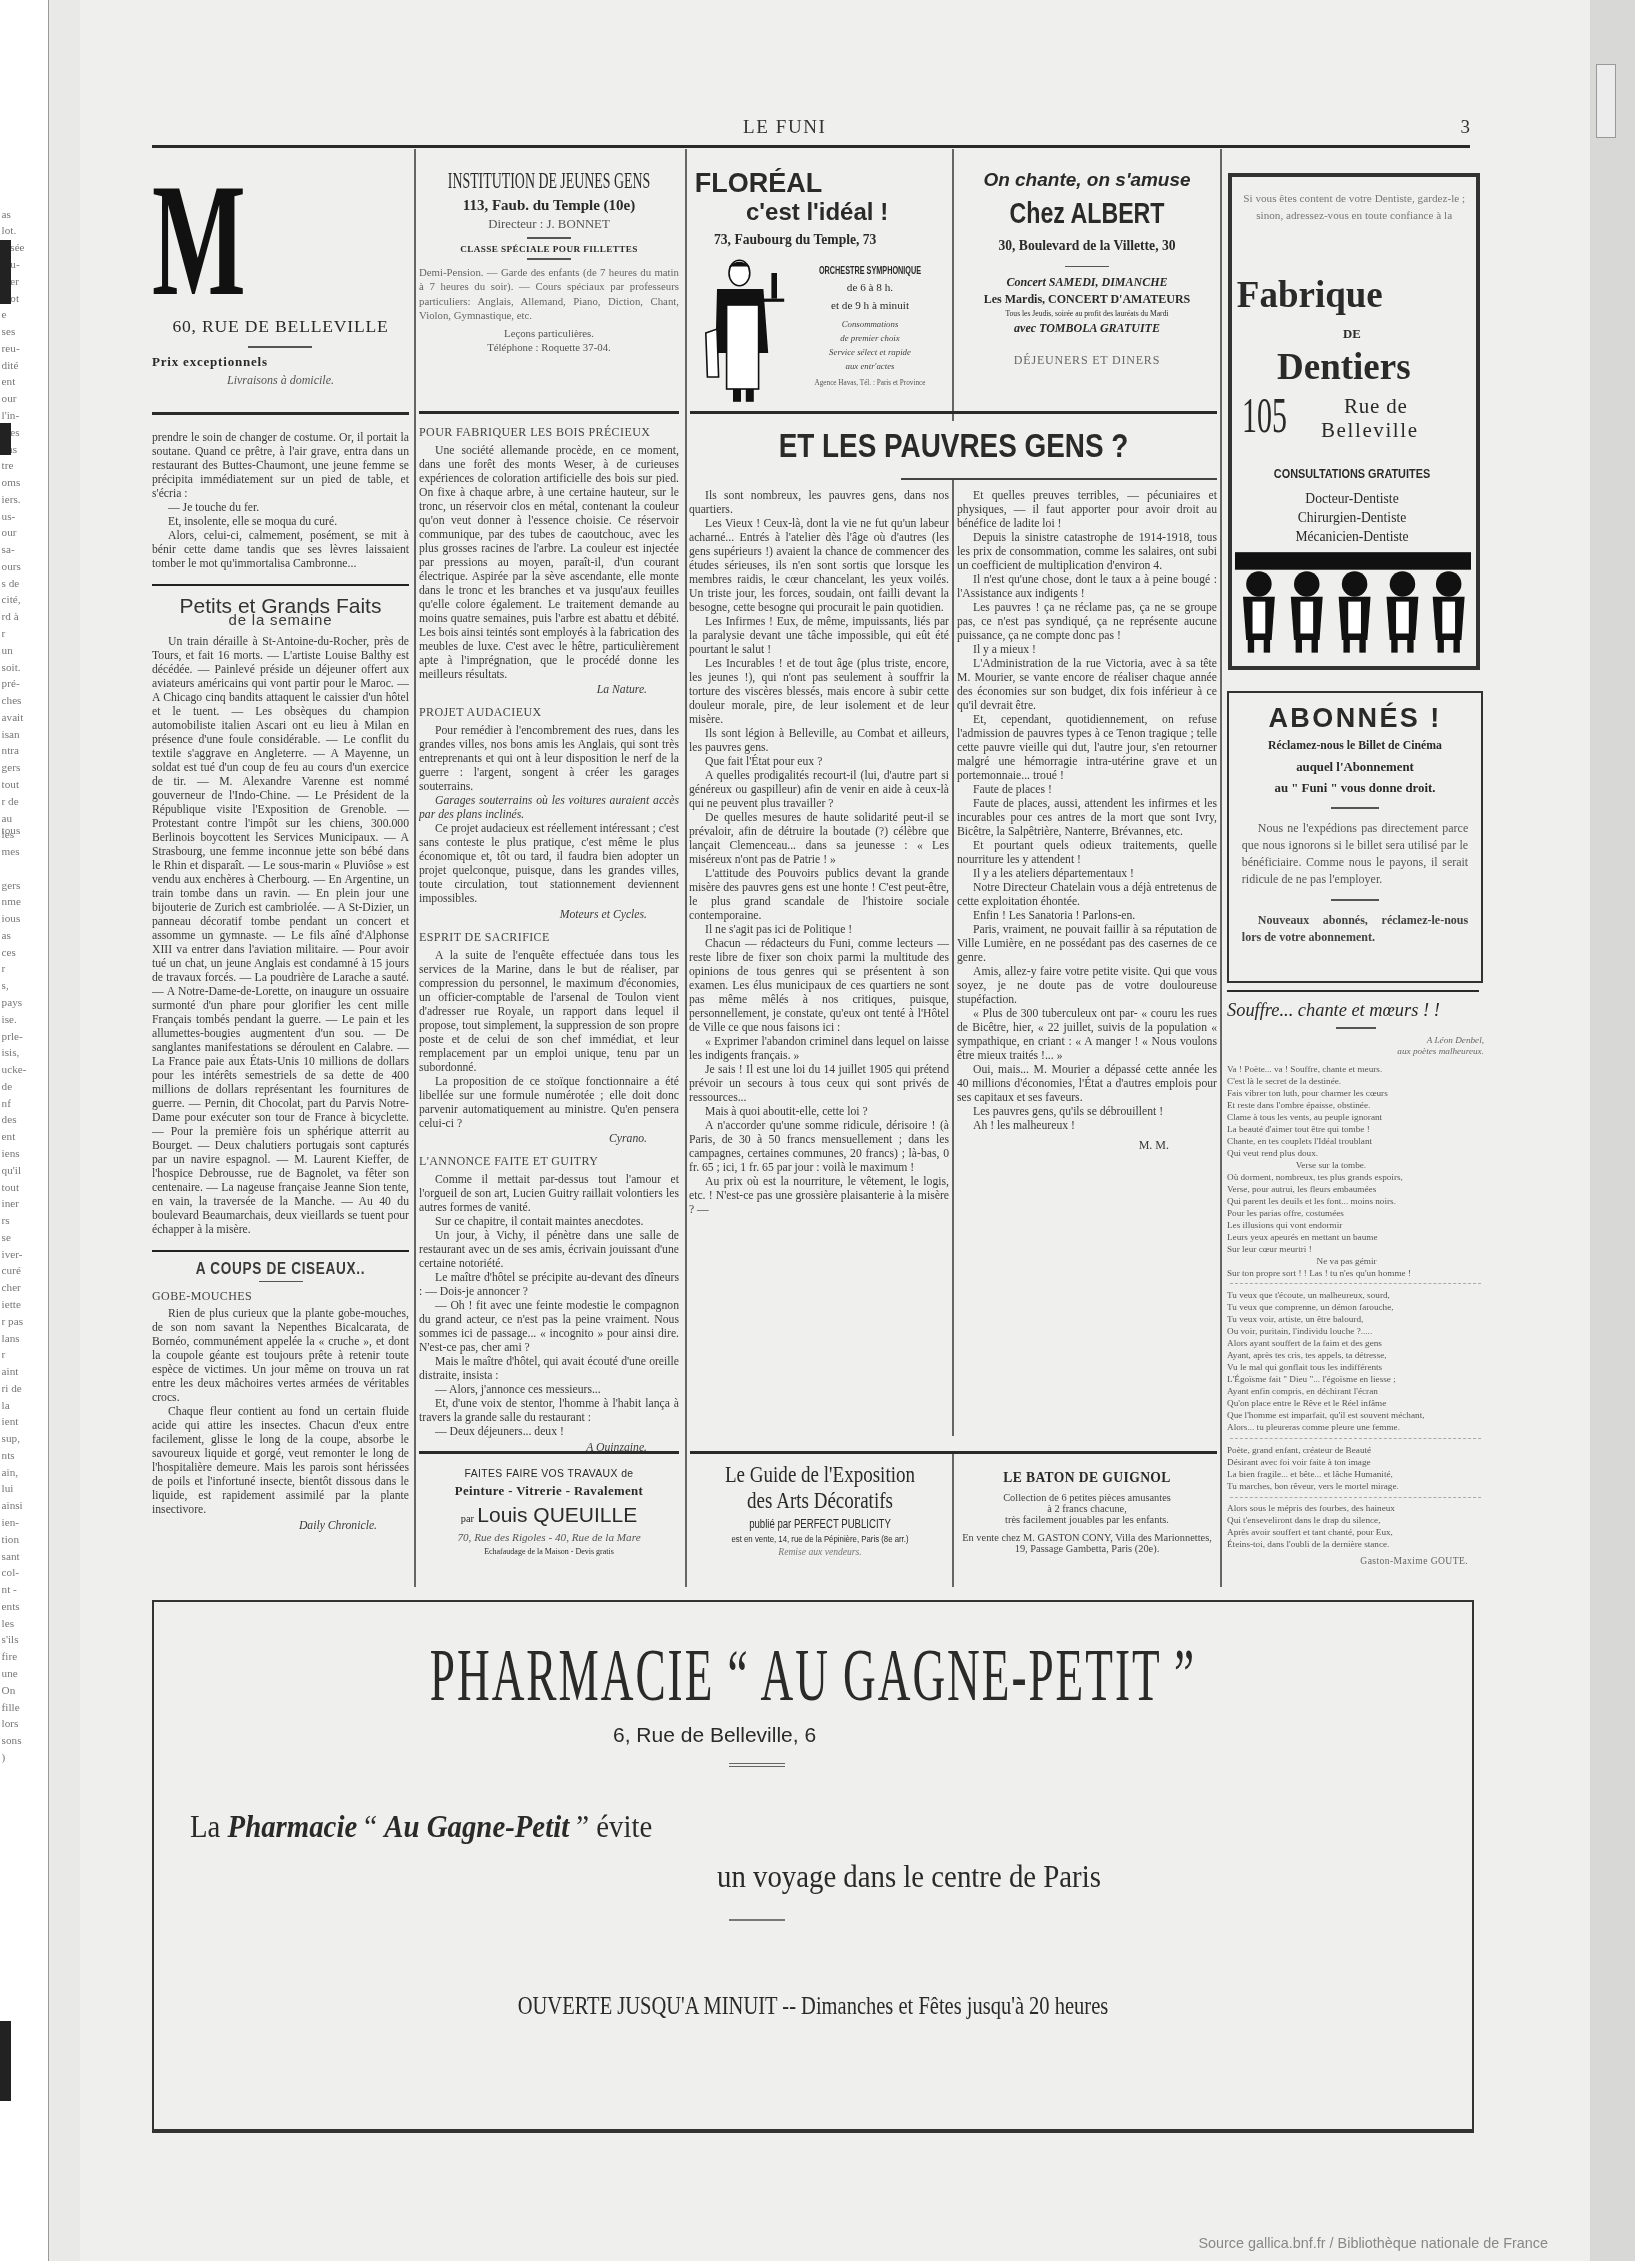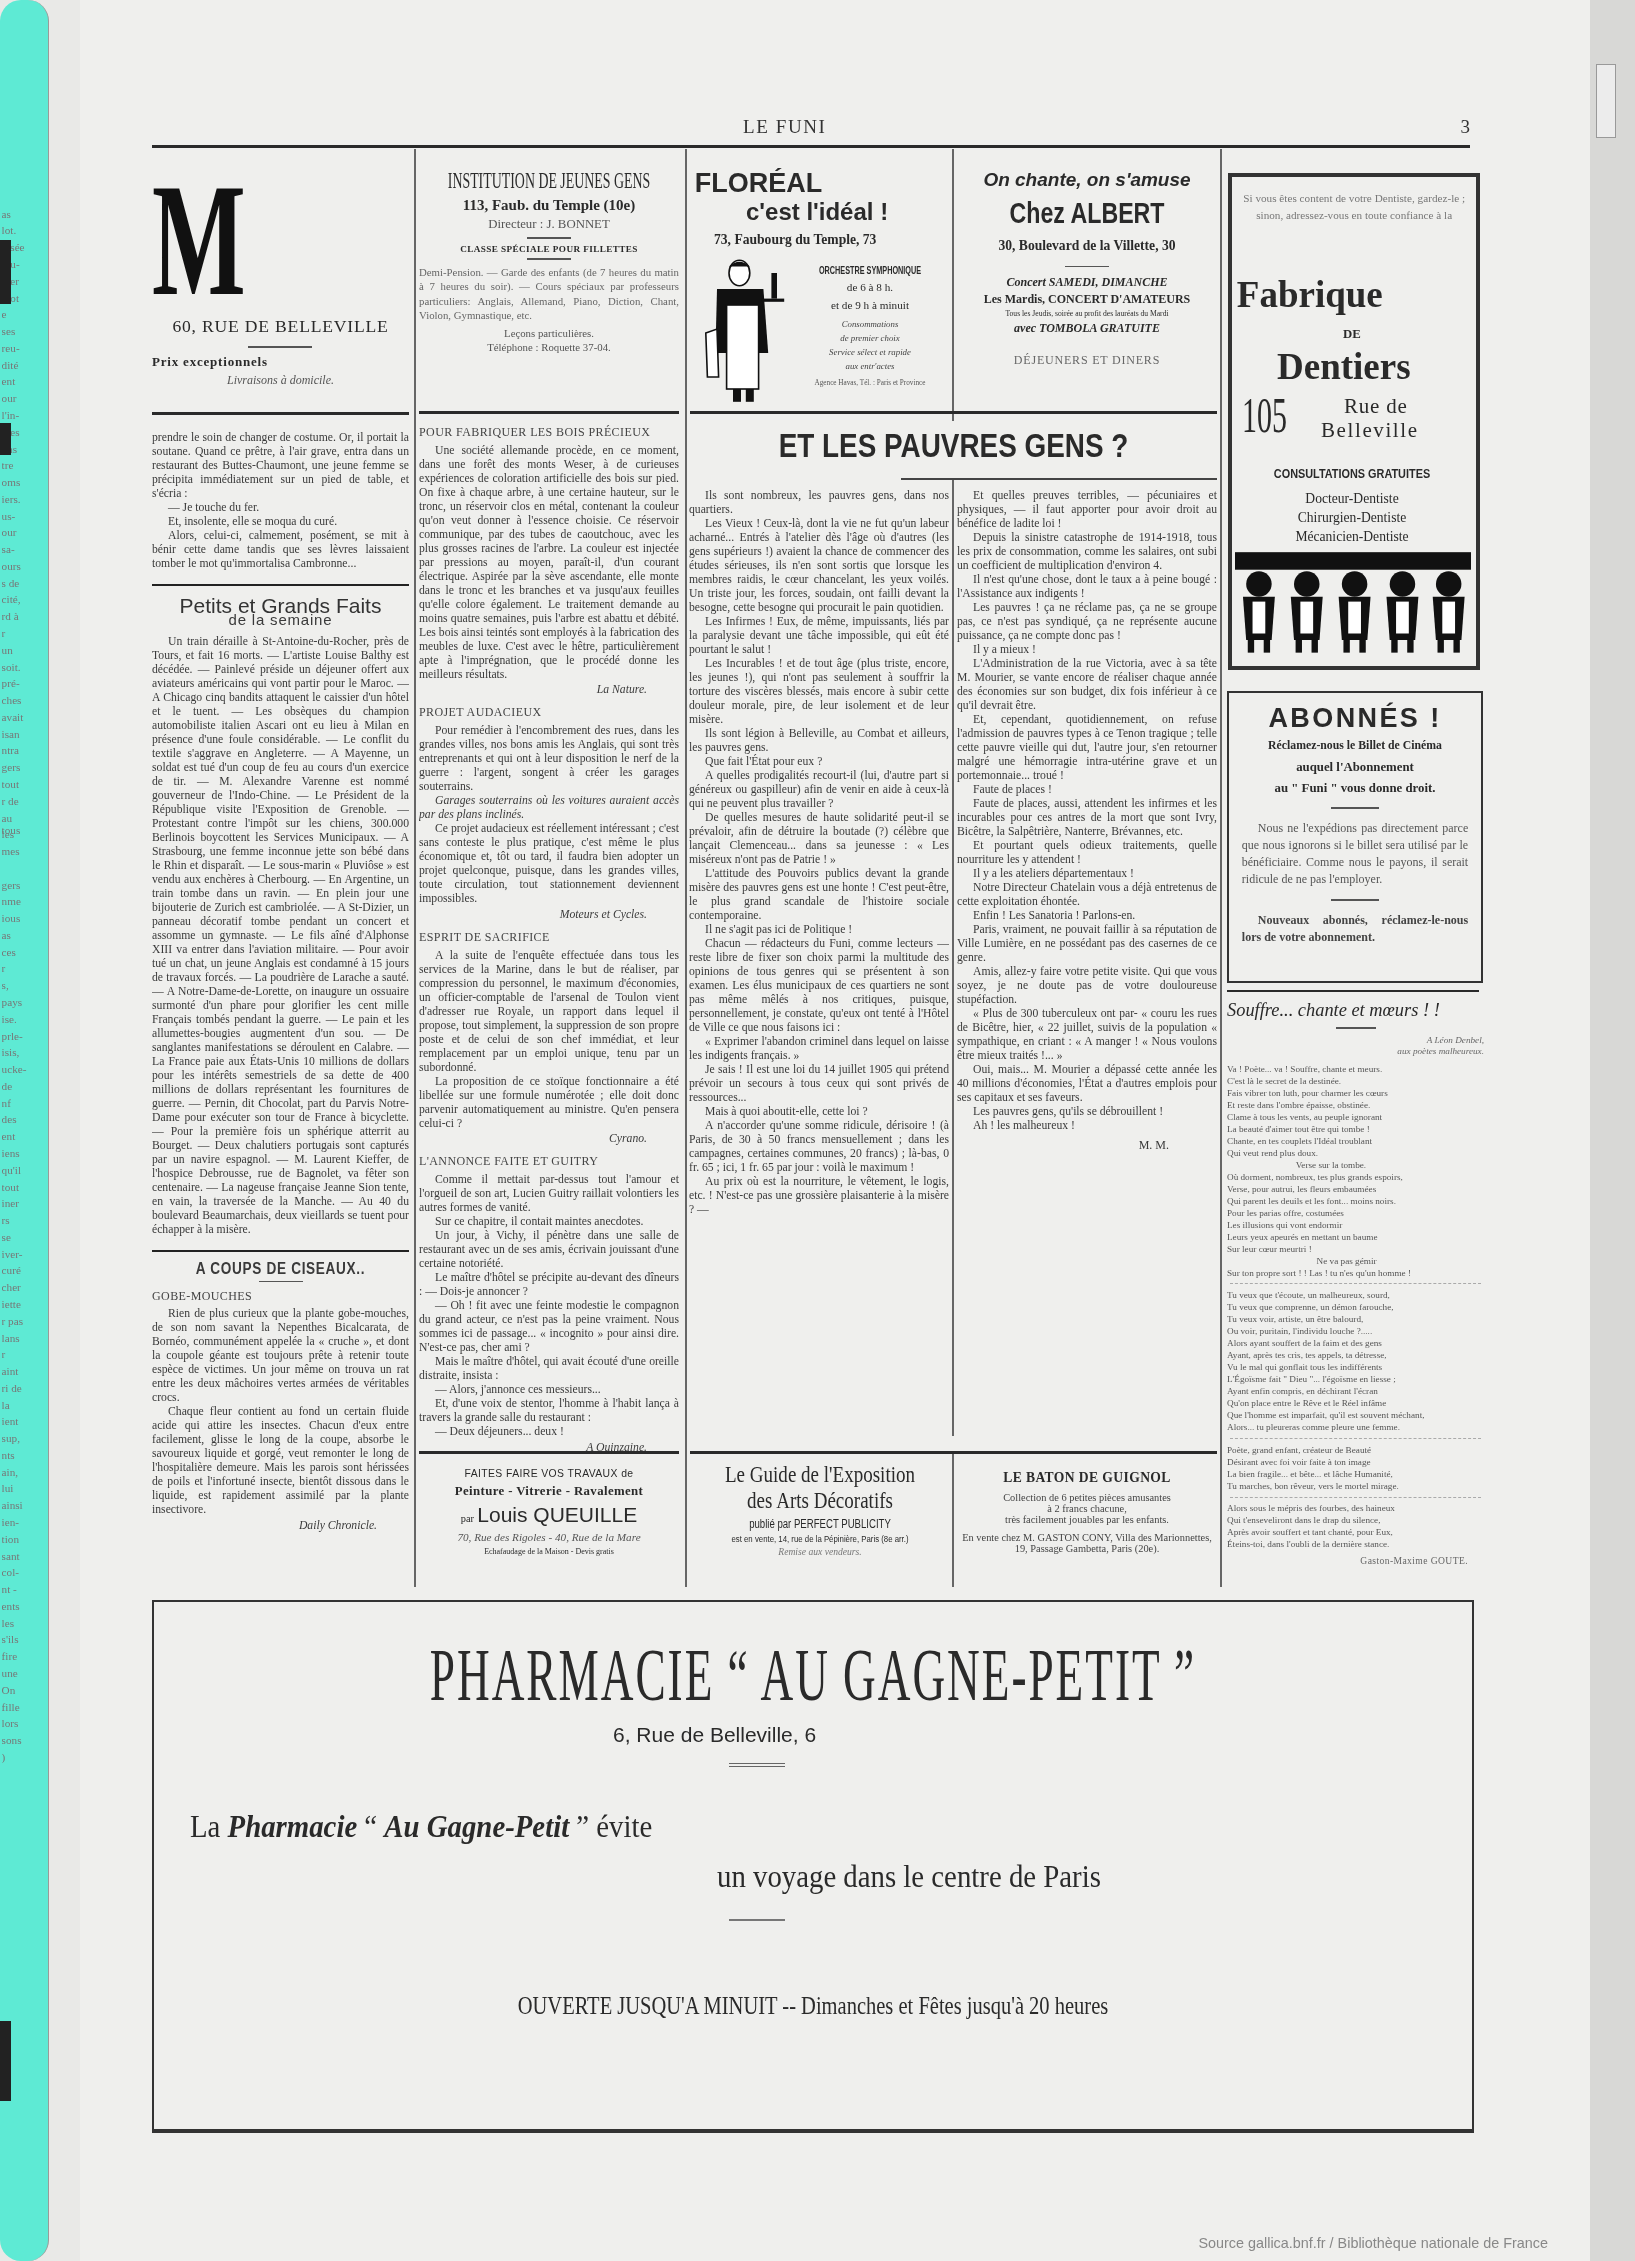--- a/index.html
+++ b/index.html
@@ -1,17 +1,17 @@
 <!DOCTYPE html>
 <html style="font-size:12.8px"><head>
 <meta charset="utf-8">
 <style>
   html,body{margin:0;padding:0;}
   body{width:1636px;height:2261px;background:#e9e9e7;position:relative;overflow:hidden;font-family:"Liberation Serif","DejaVu Serif",serif;color:#2a2a2a;}
-  .leftstrip{position:absolute;left:0;top:0;width:48px;height:2261px;background:#5eead4;border-right:1.6px solid #9a9a98;border-radius:21px;}
+  .leftstrip{position:absolute;left:0;top:0;width:48px;height:2261px;background:#ffffff;border-right:1.6px solid #9a9a98;}
   .leftstrip .frag{position:absolute;left:1.6px;font-size:11.2px;color:#777;line-height:13.6px;width:40px;overflow:hidden;white-space:nowrap;}
   .leftstrip .blk{position:absolute;left:0;width:11.2px;background:#222;}
   .rightedge{position:absolute;right:0;top:0;width:48px;height:2261px;background:#d8d8d6;}
   .rightedge .spine{position:absolute;left:8px;top:64px;width:17.6px;height:72px;background:#ececec;border:0.8px solid #999;}
   .page{position:absolute;left:80px;top:0;width:1510px;height:2261px;background:#efefed;}
   .hdr{position:absolute;left:152px;top:113px;width:1318px;height:24px;font-size:19px;color:#333;}
   .hdr .title{position:absolute;left:591px;top:3.2px;letter-spacing:1.6px;}
   .hdr .num{position:absolute;right:0;top:3.2px;}
   .rule{position:absolute;background:#2a2a2a;}
   .col{position:absolute;overflow:hidden;}

